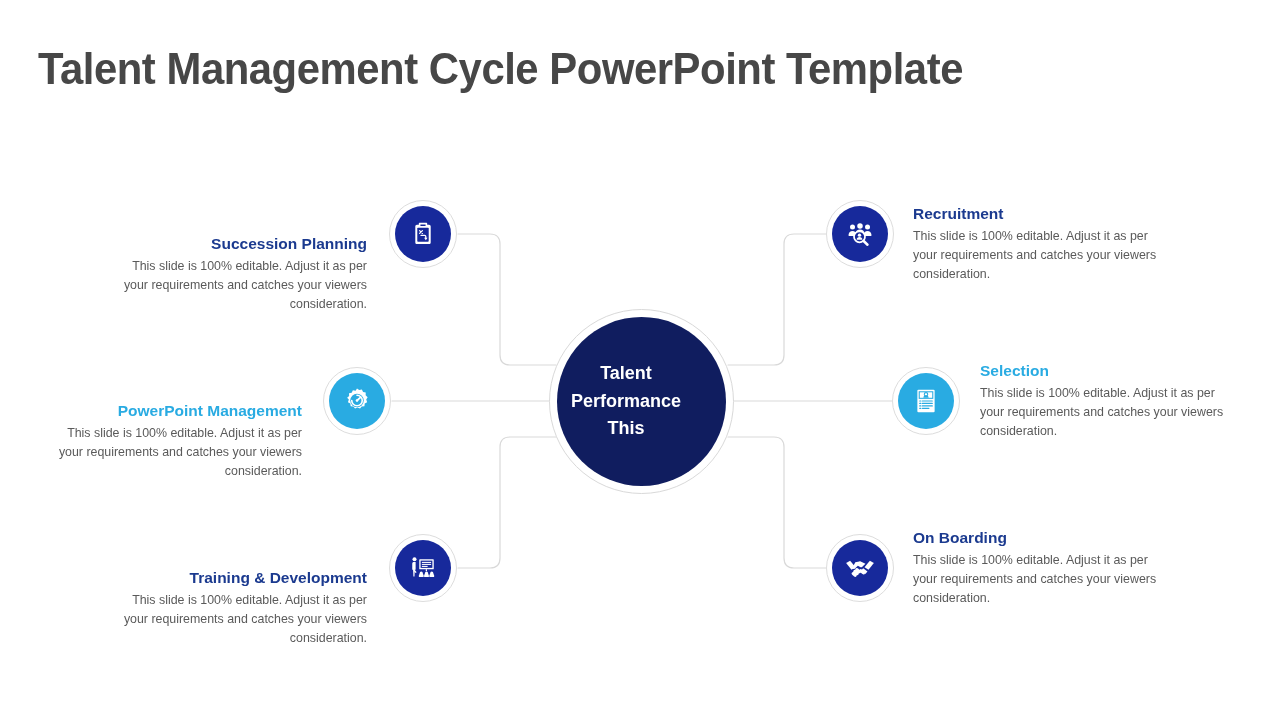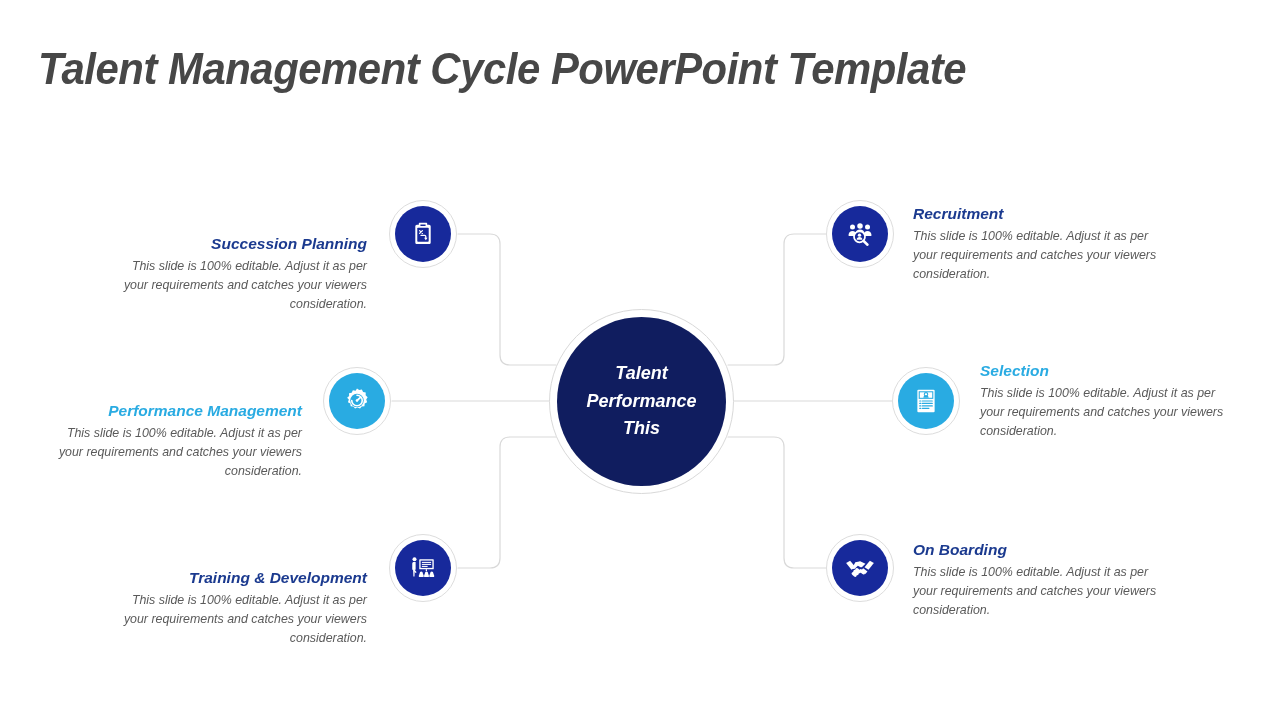--- a/index.html
+++ b/index.html
@@ -1,21 +1,21 @@
 <!DOCTYPE html>
 <html><head>
 <meta charset="utf-8">
 <style>
   html,body{margin:0;padding:0;}
   body{
     width:1280px;height:720px;background:#ffffff;
     font-family:"Liberation Sans", sans-serif;
     overflow:hidden;position:relative;
   }
-  #slide{position:absolute;inset:0;width:1280px;height:628px;background:#fff;font-style:italic;}
+  #slide{position:absolute;inset:0;width:1280px;height:628px;background:#fff;}
 
   
   .slide-title{
     position:absolute;left:38px;top:44px;width:1200px;
     font-family:"Liberation Sans", sans-serif;
     font-size:45px;font-weight:bold;color:#474747;
     letter-spacing:-0.5px;line-height:1.1;white-space:nowrap;
     transform:scaleX(0.93);transform-origin:left center;
   }
 
@@ -23,21 +23,21 @@
   #connectors{position:absolute;left:0;top:0;width:1280px;height:720px;}
 
   
   .hub-ring{
     position:absolute;left:549px;top:309px;width:185px;height:185px;
     border-radius:50%;border:1px solid #d9d9d9;background:#fff;box-sizing:border-box;
   }
   .hub{
     position:absolute;left:557px;top:317px;width:169px;height:169px;
     border-radius:50%;background:#101d5f;
-    display:flex;align-items:center;justify-content:center;text-align:center;
+    display:flex;align-items:center;text-align:center;
   }
   .hub-label{
     color:#ffffff;font-size:18px;font-weight:bold;line-height:1.55;
     font-family:"Liberation Sans", sans-serif;
     padding:0 14px;
   }
 
   
   .node-ring{
     position:absolute;width:68px;height:68px;border-radius:50%;
@@ -122,21 +122,21 @@
       <svg width="30" height="30" viewBox="0 0 24 24" fill="#ffffff">
         <path d="M12 1.9l1.75 1.35 2.15-.42.95 1.97 2.15.45-.1 2.19 1.6 1.5-1.12 1.89.73 2.07-1.93 1.03-.24 2.18-2.19.2-1.3 1.77-2.02-.85-2.02.85-1.3-1.77-2.19-.2-.24-2.18-1.93-1.03.73-2.07L4.1 9.44l1.6-1.5-.1-2.19 2.15-.45.95-1.97 2.15.42L12 1.9z"></path>
         <circle cx="12" cy="11.6" r="5.4" fill="#29abe2"></circle>
         <path d="M12 7.4a4.2 4.2 0 1 1-4.2 4.2" stroke="#ffffff" stroke-width="1.3" fill="none" stroke-linecap="round"></path>
         <path d="M12 11.6l2.6-2.3" stroke="#ffffff" stroke-width="1.4" stroke-linecap="round"></path>
         <circle cx="12" cy="11.6" r="1.05" fill="#ffffff"></circle>
       </svg>
     </span>
   </div>
   <div class="block right-align" style="left:40px;top:361px;">
-    <p class="block-title t-cyan">Performance Management</p>
+    <p class="block-title t-cyan">PowerPoint Management</p>
     <p class="block-body">This slide is 100% editable. Adjust it as per your requirements and catches your viewers consideration.</p>
   </div>
 
   <div class="node-ring" style="left:389px;top:534px;"></div>
   <div class="node-disc navy" style="left:395px;top:540px;">
     <span>
       <svg width="30" height="30" viewBox="0 0 24 24" fill="#ffffff">
         <circle cx="5.2" cy="5.0" r="1.6"></circle>
         <path d="M4.3 7.1h1.8v6.2H5.4l-.2 5.4H4.3l-.2-5.4H3.4V8.6c0-.83.47-1.5.9-1.5z"></path>
         <path d="M5.0 13.0l1.9 2.3-.9.75-1.7-2.0z"></path>
@@ -206,18 +206,18 @@
     <span>
       <svg width="32" height="32" viewBox="0 0 24 24" fill="#ffffff">
         <path d="M1.6 8.2l3.0-1.7 4.0 5.0-3.0 1.9z"></path>
         <path d="M22.4 8.2l-3.0-1.7-4.0 5.0 3.0 1.9z"></path>
         <path d="M8.5 7.6l3.0-.55c.35-.06.7-.02 1.0.12l3.6 1.7-2.55 2.3a1.2 1.2 0 0 1-1.45.12l-1.7-1.05-2.4 2.25a1.05 1.05 0 0 1-1.45-.05l-.4-.42z"></path>
         <path d="M9.6 13.2l1.85 1.55M8.1 14.6l1.85 1.55M6.9 16.2l1.5 1.25M12.6 14.0l2.0 1.65" stroke="#ffffff" stroke-width="2.4" stroke-linecap="round"></path>
         <path d="M14.4 12.1l3.2 2.6-1.6 1.85-3.2-2.6z"></path>
       </svg>
     </span>
   </div>
-  <div class="block left-align" style="left:913px;top:528px;margin-top:12px;">
+  <div class="block left-align" style="left:913px;top:528px;">
     <p class="block-title t-navy">On Boarding</p>
     <p class="block-body">This slide is 100% editable. Adjust it as per your requirements and catches your viewers consideration.</p>
   </div>
 
 </div>
 
 </body></html>

